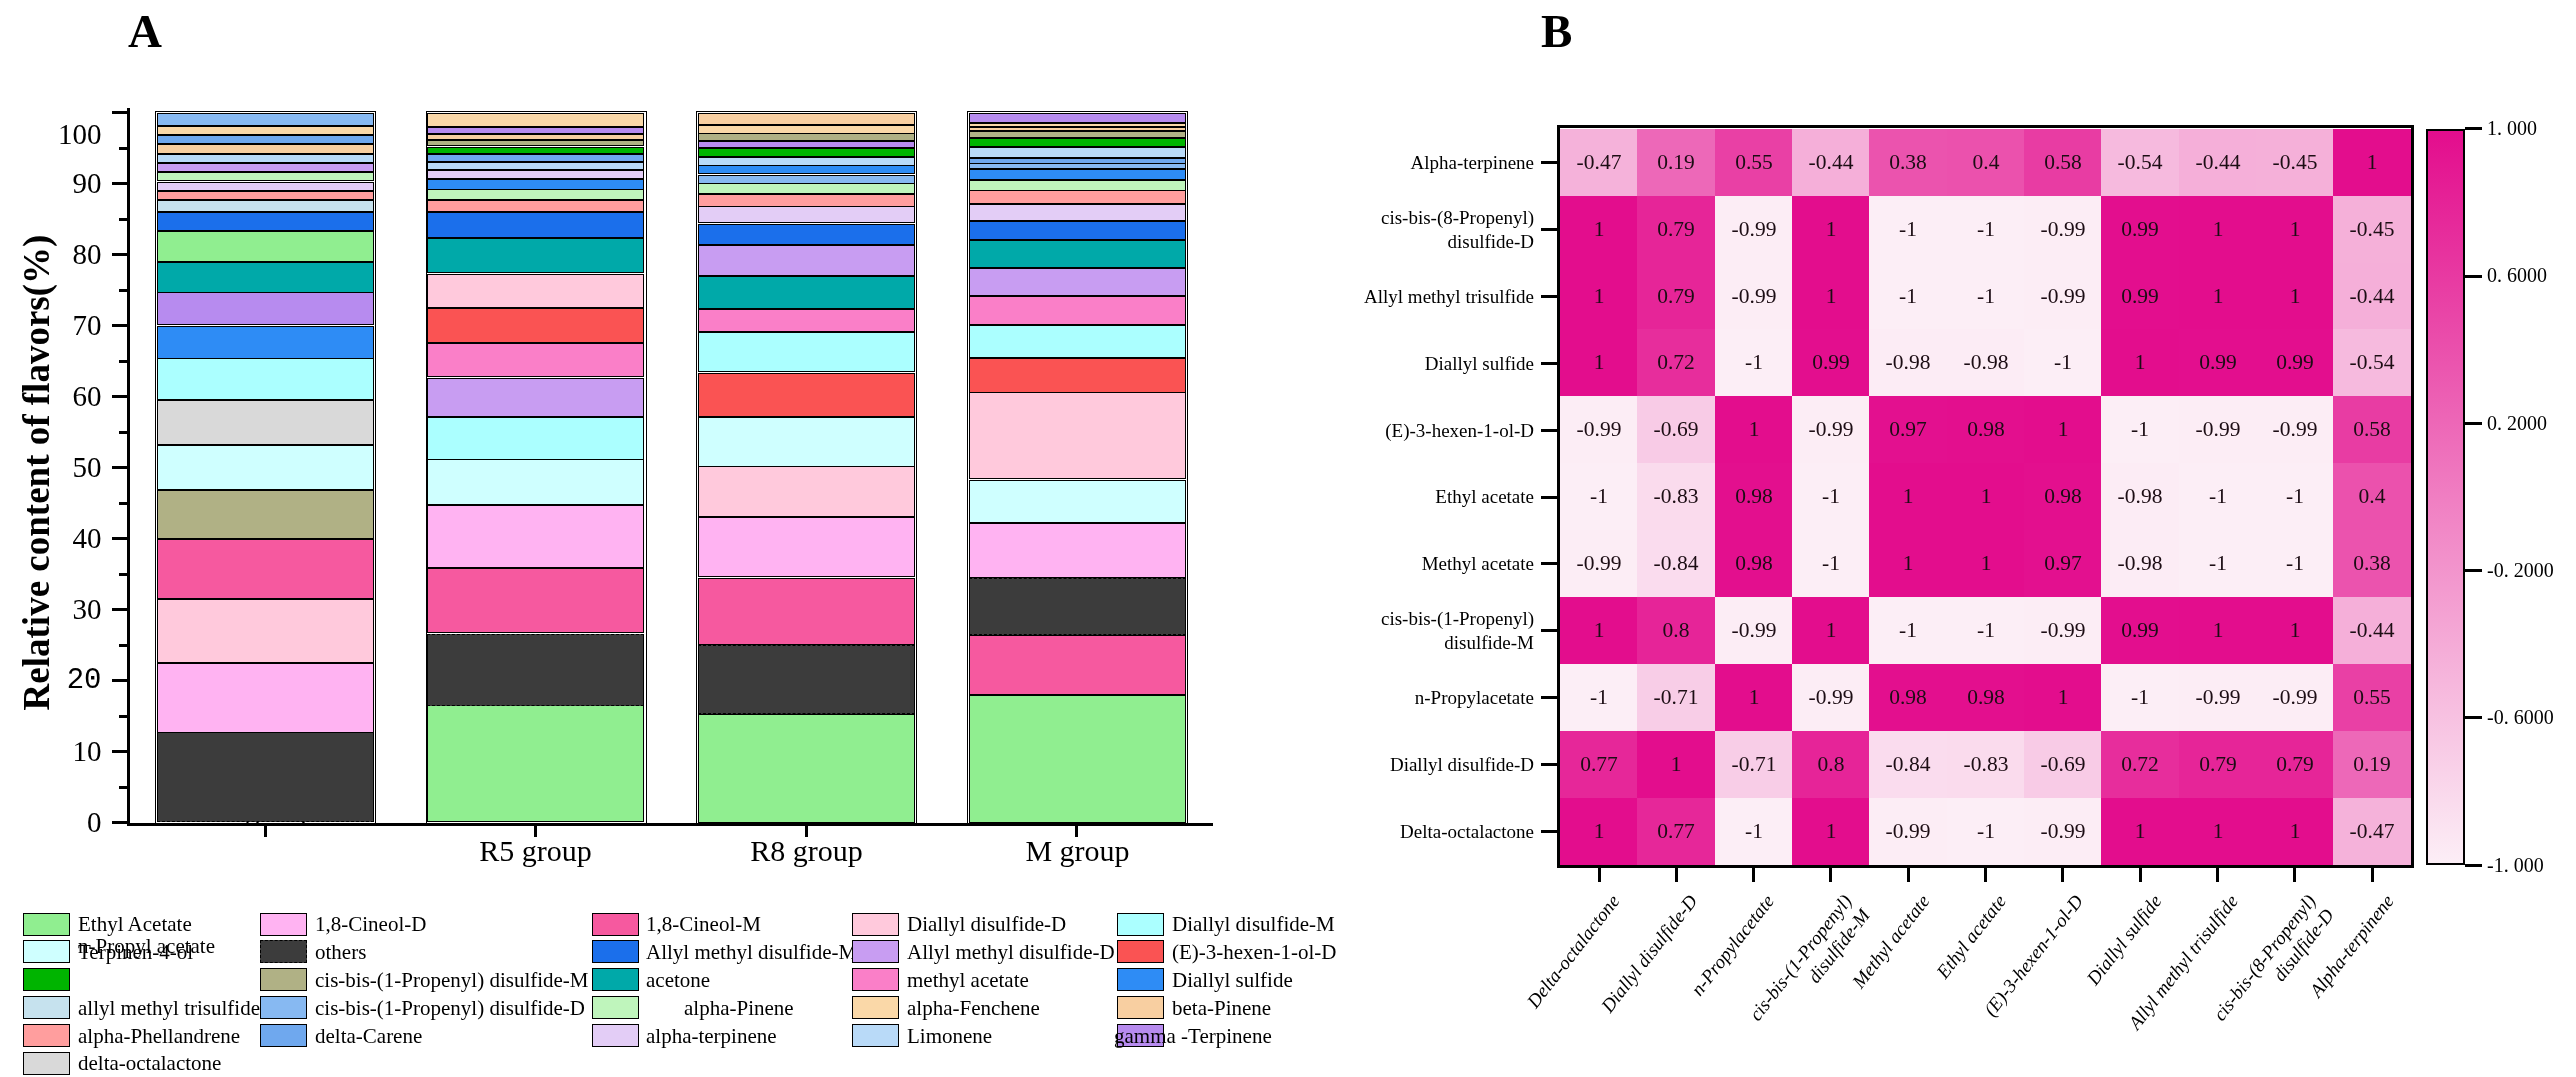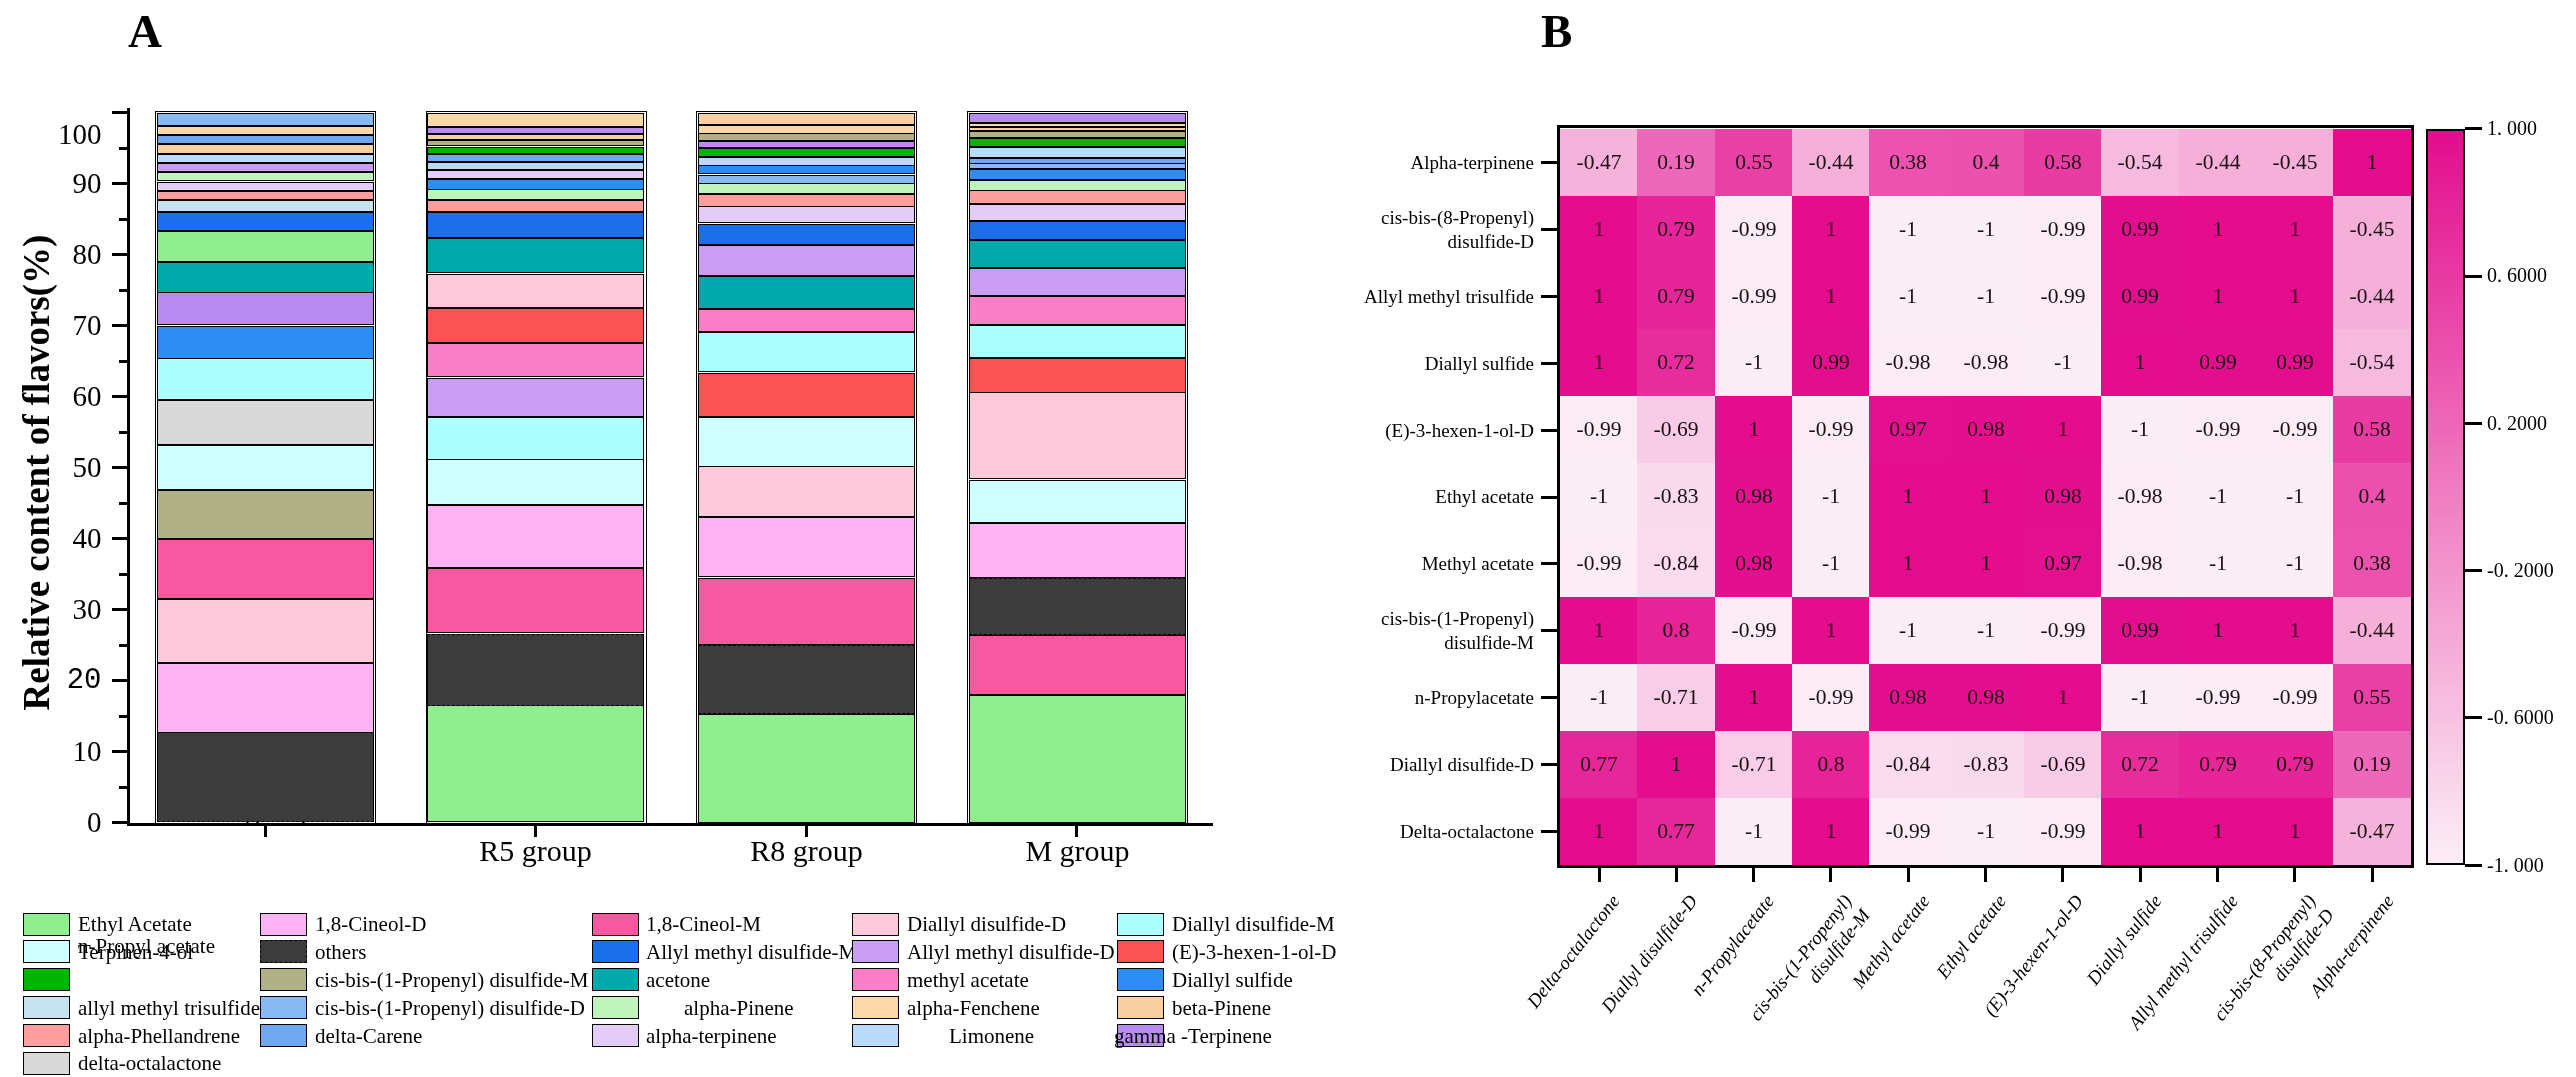--- a/index.html
+++ b/index.html
@@ -212,21 +212,21 @@
       <div class="lgl" style="left: 646px; top: 1022px;">alpha-terpinene</div>
       <div class="sw" style="left: 852px; top: 913px; width: 47px; height: 23px; background: rgb(255, 201, 220);"></div>
       <div class="lgl" style="left: 907px; top: 910px;">Diallyl disulfide-D</div>
       <div class="sw" style="left: 852px; top: 940px; width: 47px; height: 23px; background: rgb(200, 157, 242);"></div>
       <div class="lgl" style="left: 907px; top: 938px;">Allyl methyl disulfide-D</div>
       <div class="sw" style="left: 852px; top: 968px; width: 47px; height: 23px; background: rgb(250, 127, 200);"></div>
       <div class="lgl" style="left: 907px; top: 966px;">methyl acetate</div>
       <div class="sw" style="left: 852px; top: 996px; width: 47px; height: 23px; background: rgb(250, 216, 168);"></div>
       <div class="lgl" style="left: 907px; top: 994px;">alpha-Fenchene</div>
       <div class="sw" style="left: 852px; top: 1024px; width: 47px; height: 23px; background: rgb(185, 218, 248);"></div>
-      <div class="lgl" style="left: 907px; top: 1022px; margin-left: 42px;">Limonene</div>
+      <div class="lgl" style="left: 907px; top: 1022px;">Limonene</div>
       <div class="sw" style="left: 1117px; top: 913px; width: 47px; height: 23px; background: rgb(171, 255, 255);"></div>
       <div class="lgl" style="left: 1172px; top: 910px;">Diallyl disulfide-M</div>
       <div class="sw" style="left: 1117px; top: 940px; width: 47px; height: 23px; background: rgb(250, 83, 83);"></div>
       <div class="lgl" style="left: 1172px; top: 938px;">(E)-3-hexen-1-ol-D</div>
       <div class="sw" style="left: 1117px; top: 968px; width: 47px; height: 23px; background: rgb(46, 140, 245);"></div>
       <div class="lgl" style="left: 1172px; top: 966px;">Diallyl sulfide</div>
       <div class="sw" style="left: 1117px; top: 996px; width: 47px; height: 23px; background: rgb(248, 207, 161);"></div>
       <div class="lgl" style="left: 1172px; top: 994px;">beta-Pinene</div>
       <div class="sw" style="left: 1117px; top: 1024px; width: 47px; height: 23px; background: rgb(183, 139, 239);"></div>
       <div class="lgl" style="left: 1114px; top: 1022px;">gamma -Terpinene</div>

